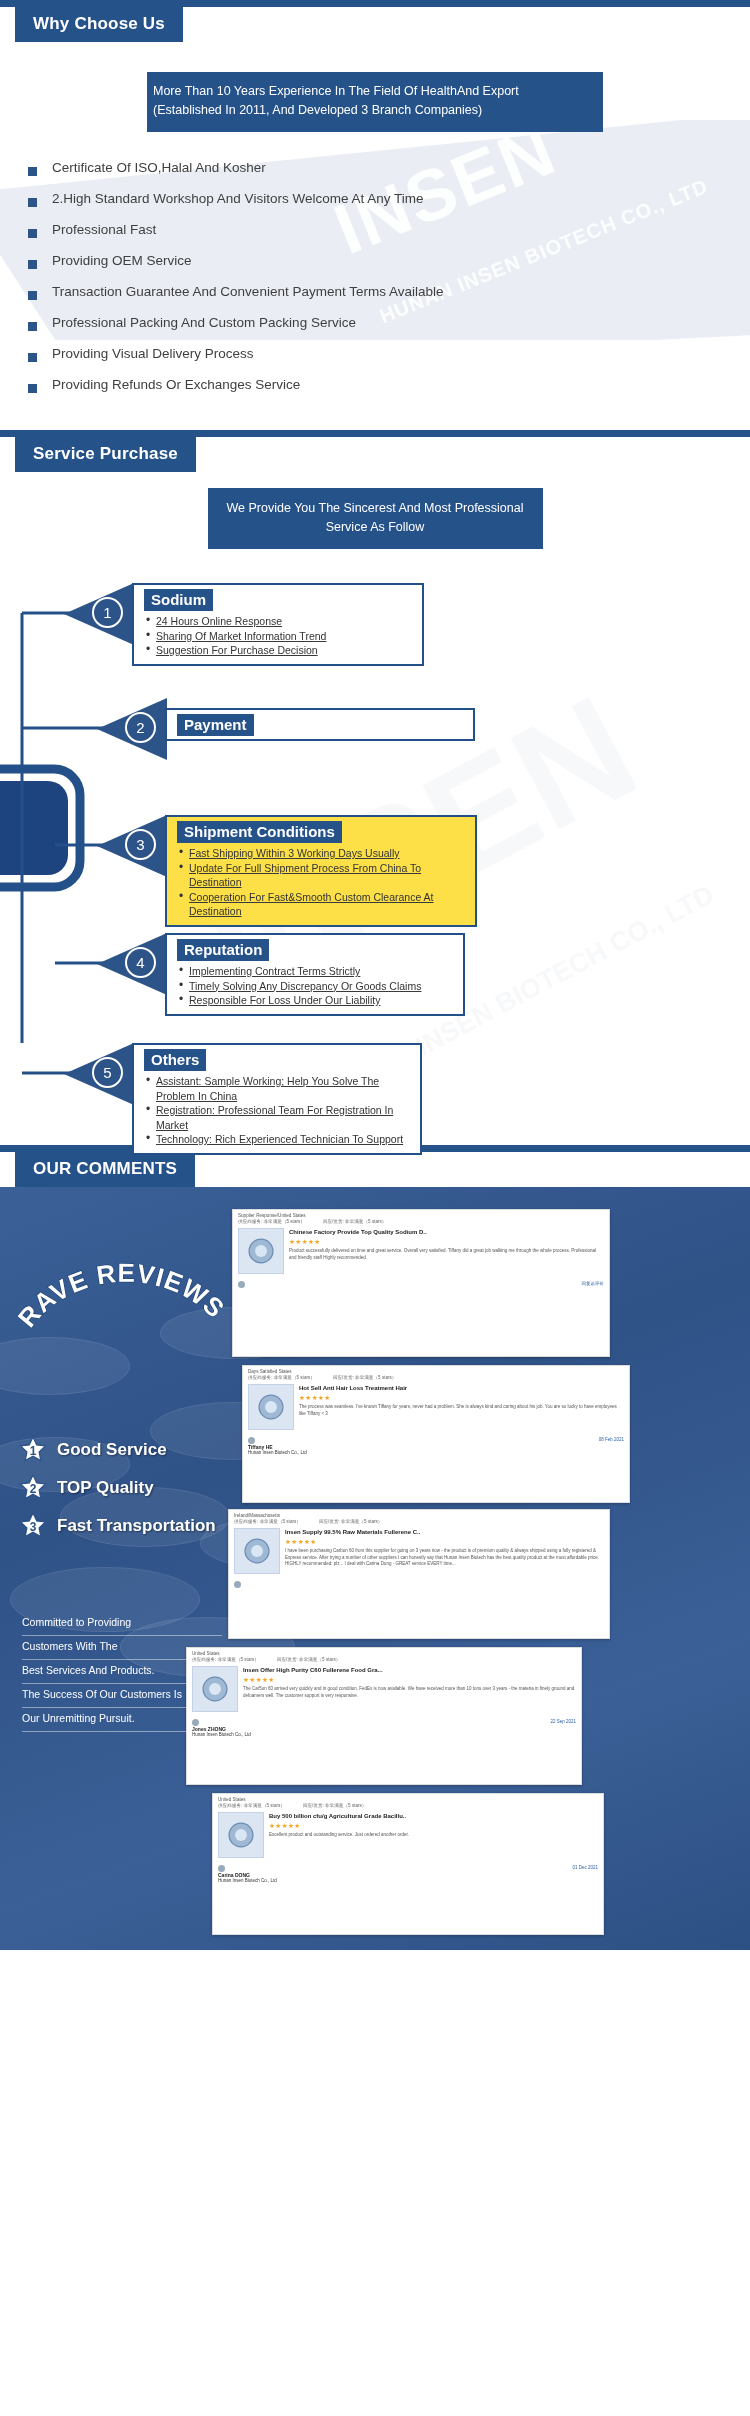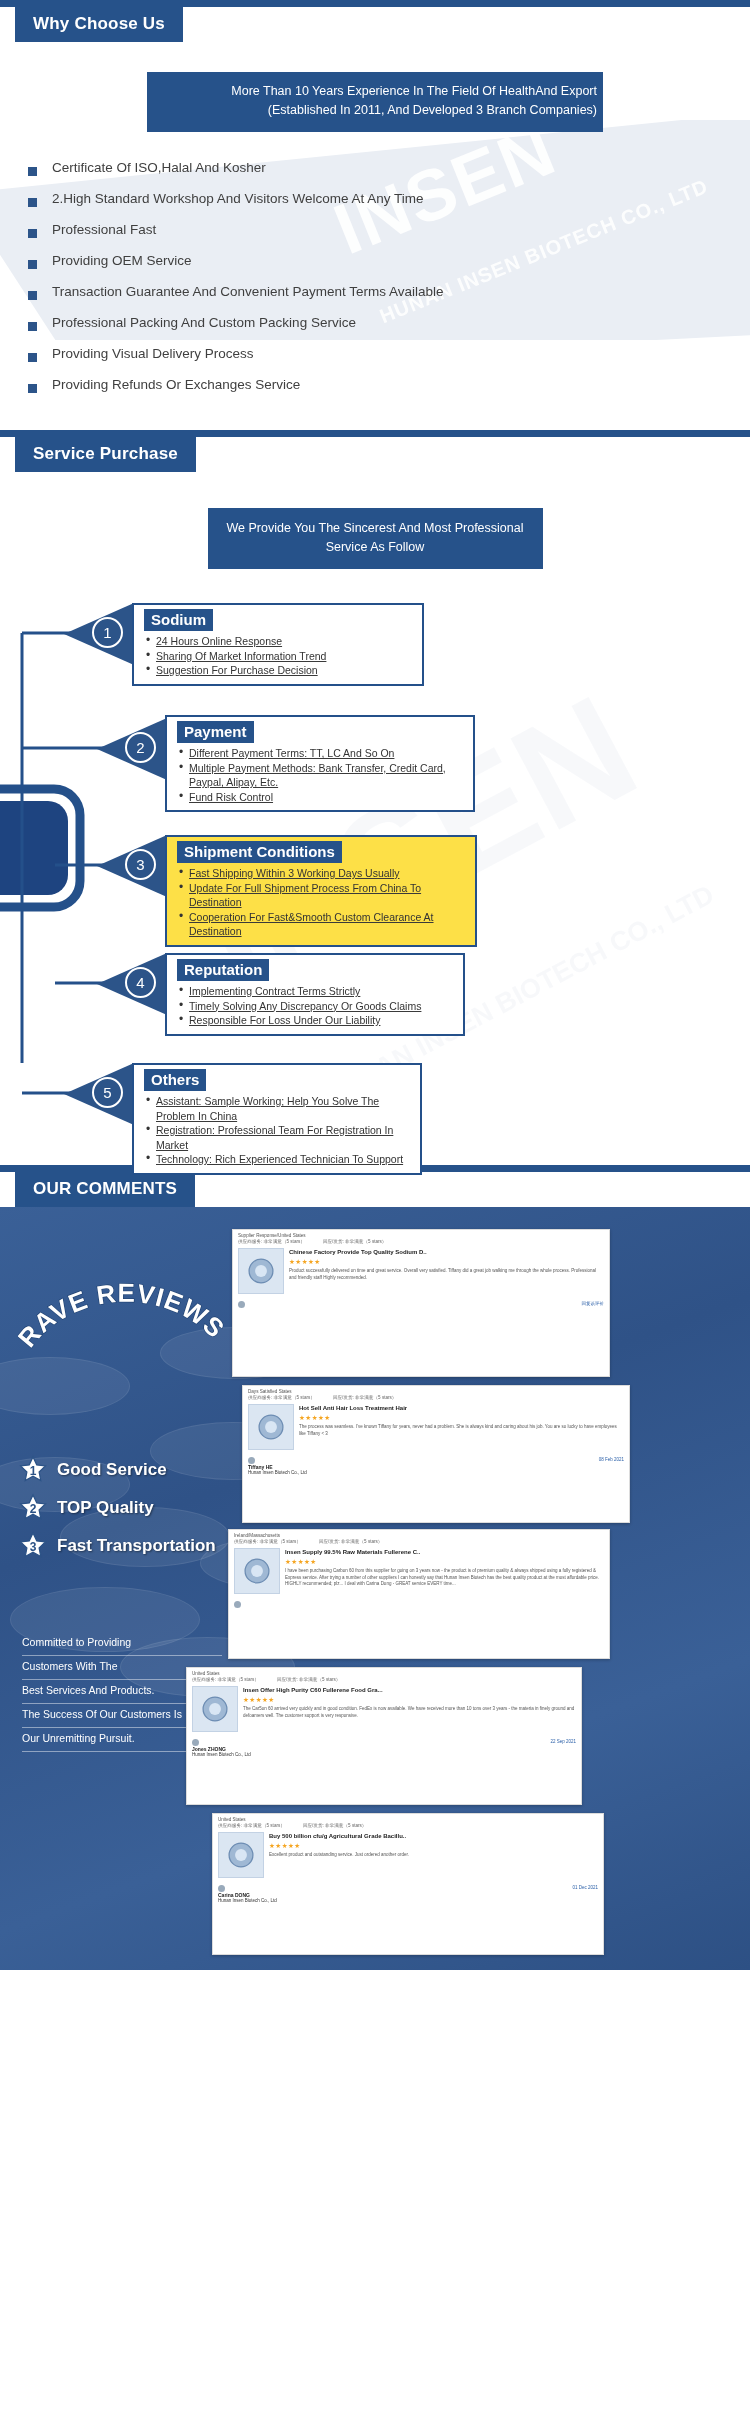--- a/index.html
+++ b/index.html
@@ -59,21 +59,21 @@
     white-space: nowrap;
   }
 
   .exp-banner {
     position: relative;
     z-index: 3;
     margin: 30px auto 0 auto;
     width: 456px;
     background: #26528a;
     color: #fff;
-    text-align: right;
+    text-align: left;
     font-size: 12.5px;
     line-height: 19px;
     padding: 10px 6px 12px 6px;
   }
 
   .bullets { position: relative; z-index: 3; margin: 28px 0 0 0; padding-left: 28px; }
   .bullet-row { display: flex; align-items: flex-end; margin-bottom: 15px; }
   .bullet-sq {
     width: 9px; height: 9px; background: #2c5489;
     margin-top: 5px; margin-right: 15px; flex: 0 0 auto;
@@ -93,21 +93,21 @@
     transform: rotate(-28deg); white-space: nowrap; line-height: 1;
   }
   .sec2-wm .sml {
     position: absolute; left: 130px; top: 330px;
     font-size: 27px; font-weight: 700; color: #f1f3f7;
     transform: rotate(-28deg); white-space: nowrap;
   }
 
   .sincere-banner {
     position: relative; z-index: 3;
-    margin: 36px auto 0 auto;
+    margin: 16px auto 0 auto;
     width: 335px; background: #26528a; color: #fff;
     text-align: center; font-size: 12.5px; line-height: 19px;
     padding: 11px 10px 12px 10px;
   }
 
   .flow { position: relative; z-index: 2; margin-top: 24px; height: 548px; }
   .flow-svg { position: absolute; left: 0; top: 0; }
 
   .step {
     position: absolute;
@@ -288,25 +288,21 @@
       </svg>
     <div style="position: absolute; left: 64px; top: 10px; width: 70px; height: 62px; background: rgb(44, 84, 137); clip-path: polygon(100% 0%, 100% 100%, 0% 50%); z-index: 2;"></div>
         <div style="position: absolute; left: 92px; top: 24px; width: 31px; height: 31px; border: 2px solid rgb(255, 255, 255); border-radius: 50%; color: rgb(255, 255, 255); font-size: 15px; display: flex; align-items: center; justify-content: center; z-index: 3;">1</div>
         <div class="step" style="left: 132px; top: 10px; width: 292px; z-index: 2; background: rgb(255, 255, 255);"><div class="step-head">Sodium</div><ul class="step-list">
             <li>24 Hours Online Response</li>
             <li>Sharing Of Market Information Trend</li>
             <li>Suggestion For Purchase Decision</li>
           </ul></div>
         <div style="position: absolute; left: 97px; top: 125px; width: 70px; height: 62px; background: rgb(44, 84, 137); clip-path: polygon(100% 0%, 100% 100%, 0% 50%); z-index: 2;"></div>
         <div style="position: absolute; left: 125px; top: 139px; width: 31px; height: 31px; border: 2px solid rgb(255, 255, 255); border-radius: 50%; color: rgb(255, 255, 255); font-size: 15px; display: flex; align-items: center; justify-content: center; z-index: 3;">2</div>
-        <div class="step" style="left: 165px; top: 122px; width: 310px; z-index: 2; background: rgb(255, 255, 255);"><div class="step-head">Payment</div><ul class="step-list">
-            <li>Different Payment Terms: TT, LC And So On</li>
-            <li>Multiple Payment Methods: Bank Transfer, Credit Card, Paypal, Alipay, Etc.</li>
-            <li>Fund Risk Control</li>
-          </ul></div>
+        <div class="step" style="left: 165px; top: 135px; width: 310px; z-index: 2; background: rgb(255, 255, 255);"><div class="step-head">Payment</div></div>
         <div style="position: absolute; left: 97px; top: 242px; width: 70px; height: 62px; background: rgb(44, 84, 137); clip-path: polygon(100% 0%, 100% 100%, 0% 50%); z-index: 2;"></div>
         <div style="position: absolute; left: 125px; top: 256px; width: 31px; height: 31px; border: 2px solid rgb(255, 255, 255); border-radius: 50%; color: rgb(255, 255, 255); font-size: 15px; display: flex; align-items: center; justify-content: center; z-index: 3;">3</div>
         <div class="step" style="left: 165px; top: 242px; width: 312px; z-index: 2; background: #fde047;"><div class="step-head">Shipment Conditions</div><ul class="step-list">
             <li>Fast Shipping Within 3 Working Days Usually</li>
             <li>Update For Full Shipment Process From China To Destination</li>
             <li>Cooperation For Fast&amp;Smooth Custom Clearance At Destination</li>
           </ul></div>
         <div style="position: absolute; left: 97px; top: 360px; width: 70px; height: 62px; background: rgb(44, 84, 137); clip-path: polygon(100% 0%, 100% 100%, 0% 50%); z-index: 2;"></div>
         <div style="position: absolute; left: 125px; top: 374px; width: 31px; height: 31px; border: 2px solid rgb(255, 255, 255); border-radius: 50%; color: rgb(255, 255, 255); font-size: 15px; display: flex; align-items: center; justify-content: center; z-index: 3;">4</div>
         <div class="step" style="left: 165px; top: 360px; width: 300px; z-index: 2; background: rgb(255, 255, 255);"><div class="step-head">Reputation</div><ul class="step-list">

